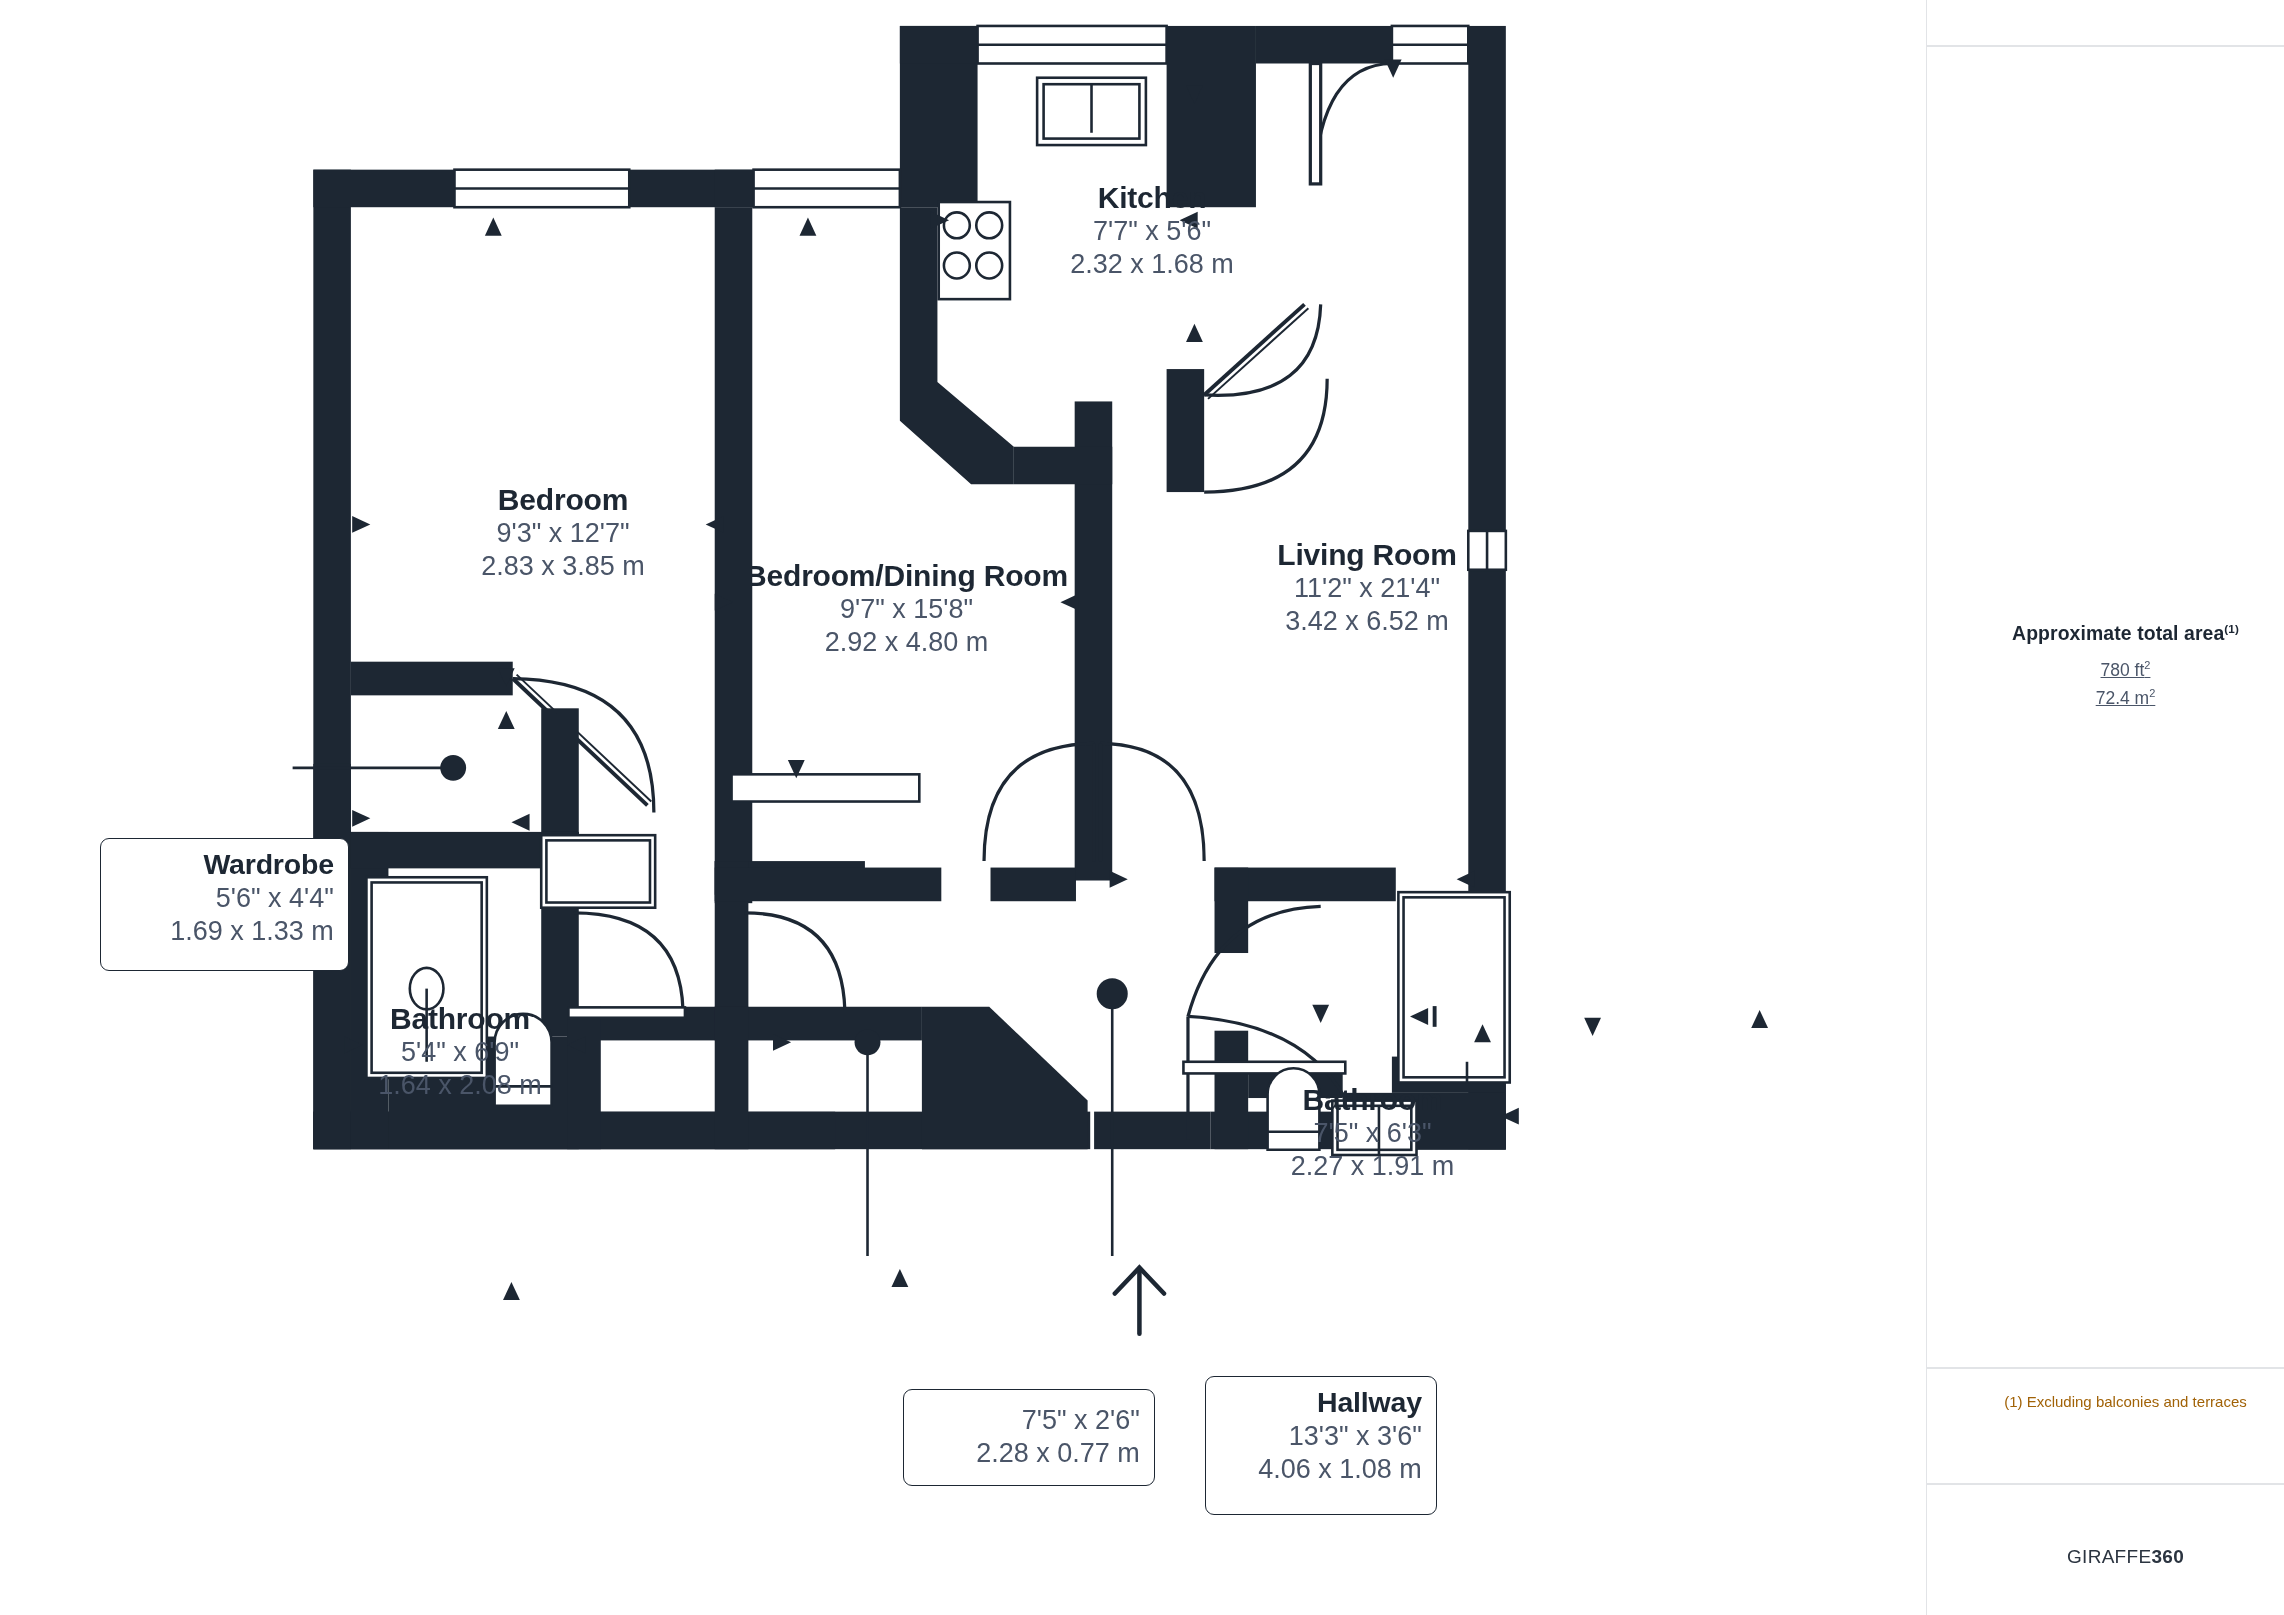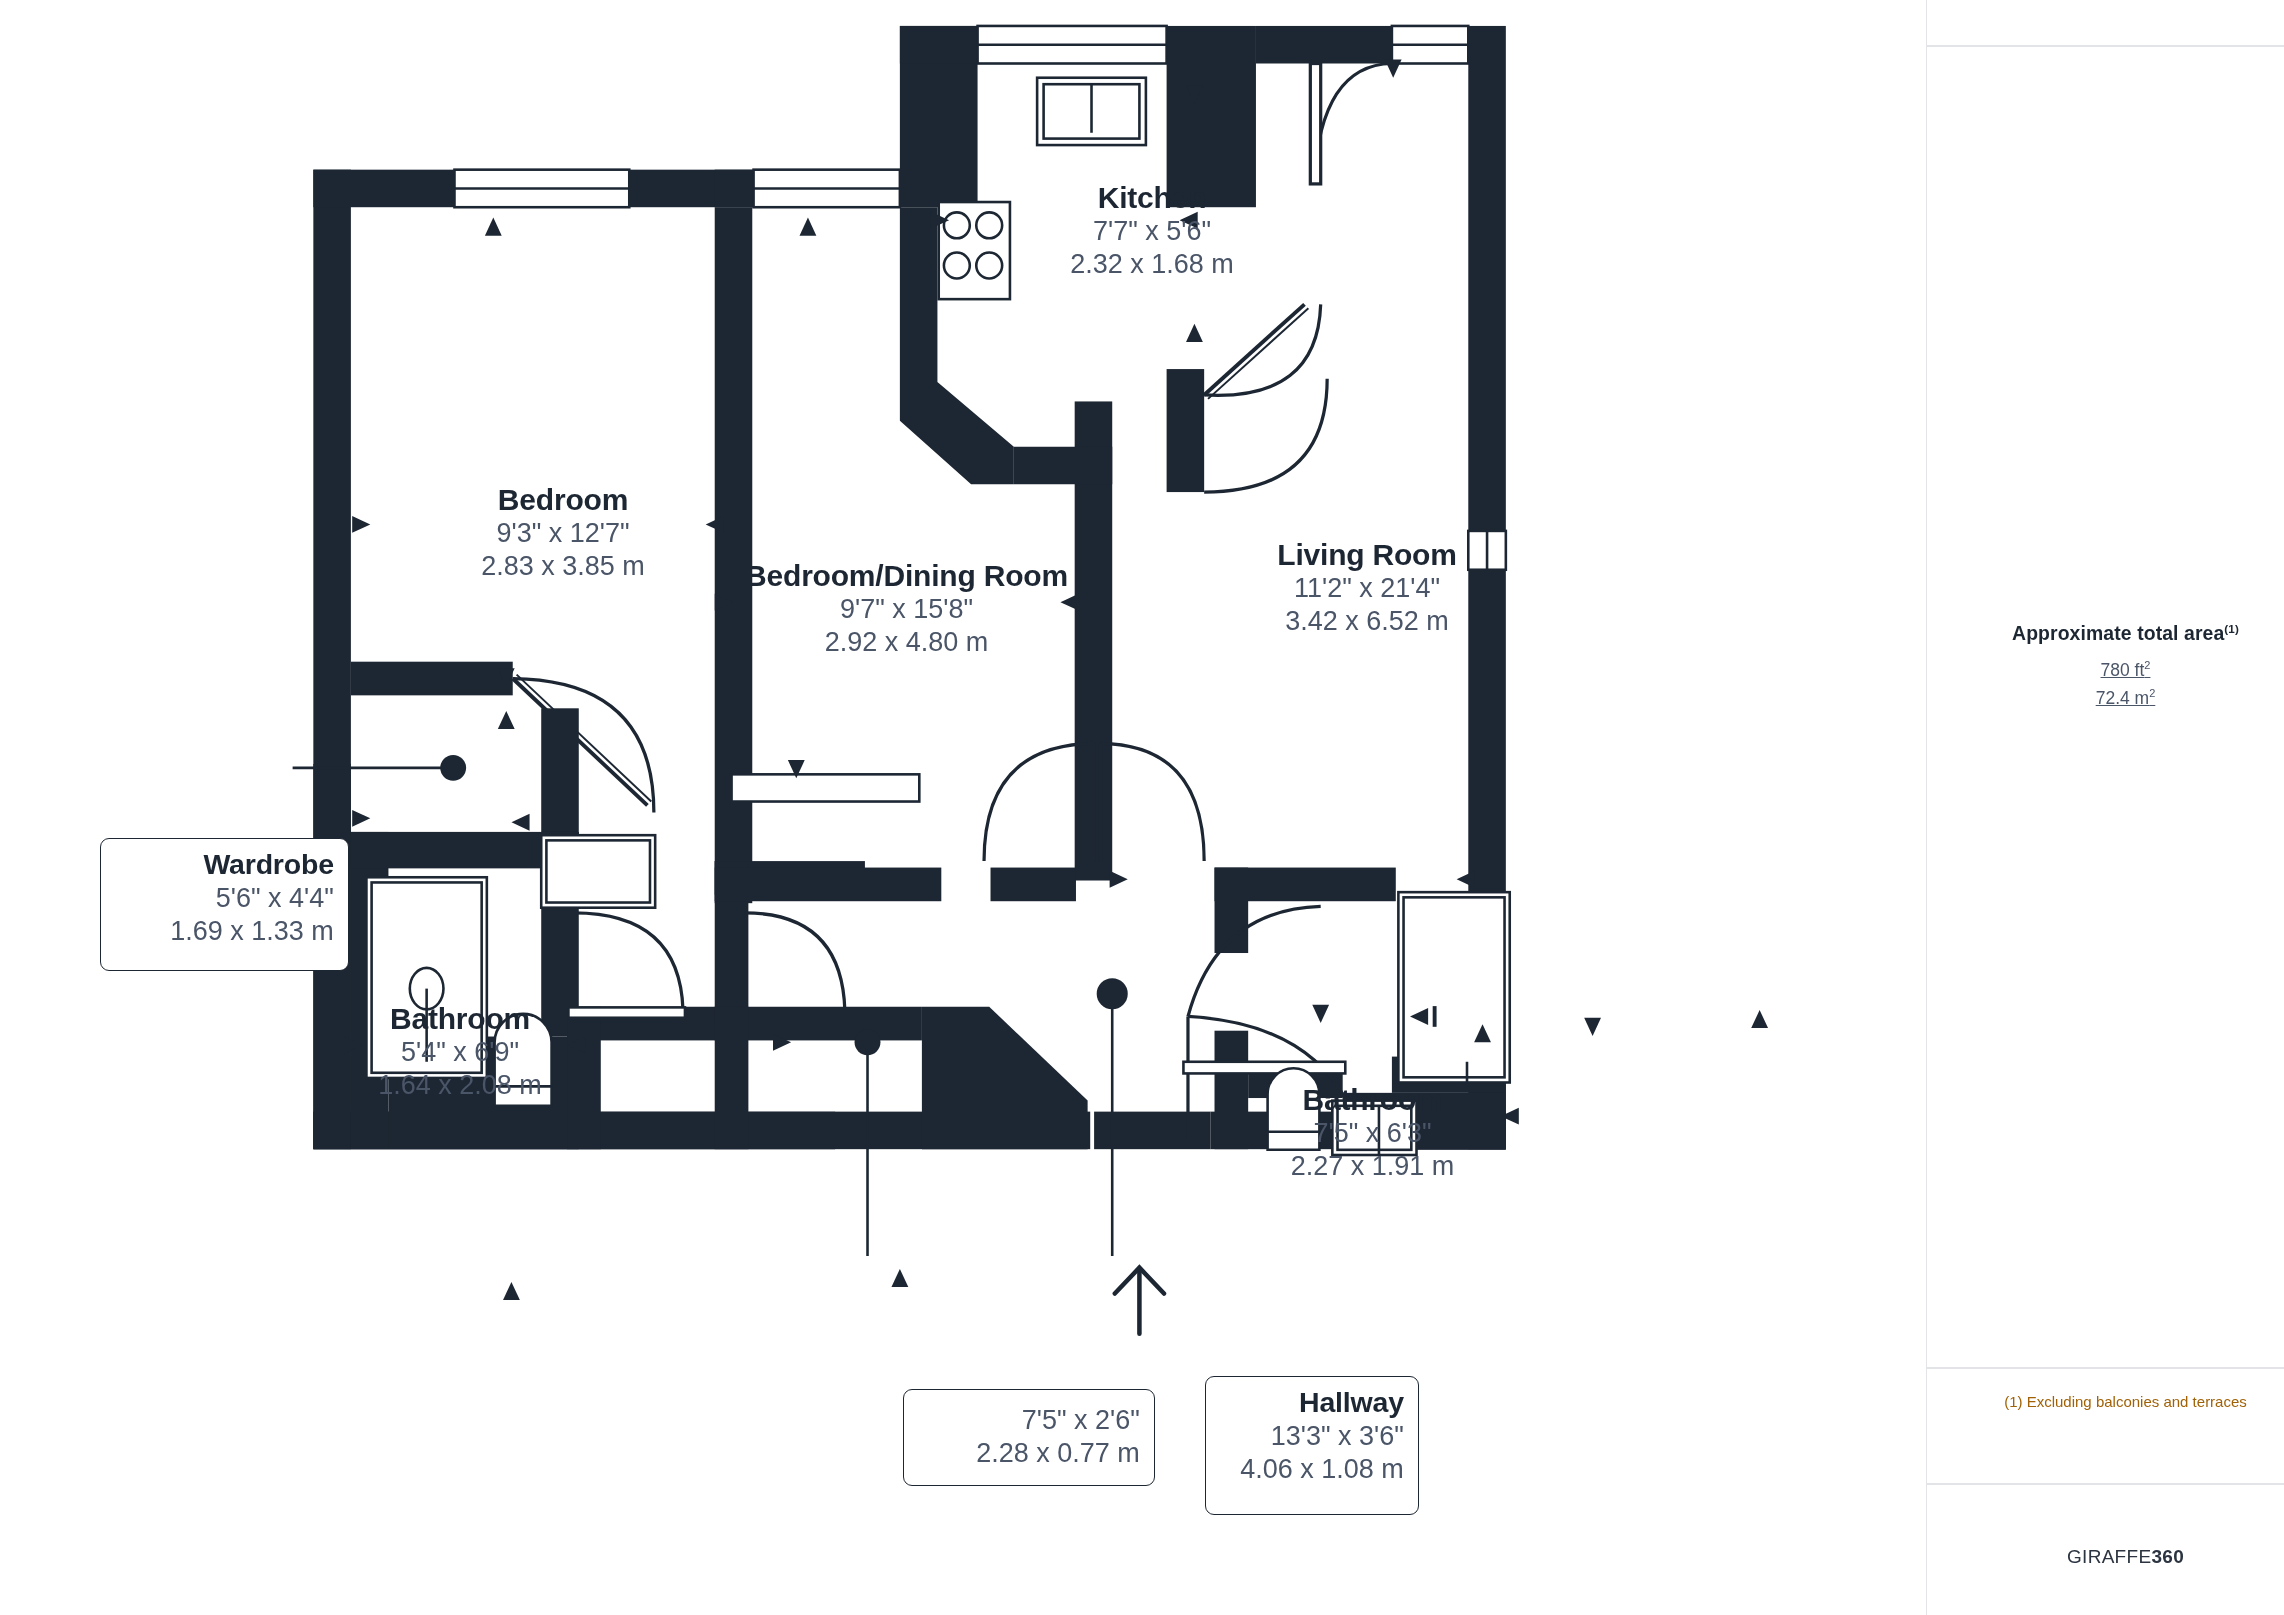--- a/index.html
+++ b/index.html
@@ -385,21 +385,21 @@
     <div class="room-name">Wardrobe</div>
     <div class="room-dims">5'6" x 4'4"</div>
     <div class="room-dims">1.69 x 1.33 m</div>
   </div>
 
   <div class="callout" style="left:903px; top:1389px; width:252px; height:97px; padding-top:14.2px;">
     <div class="room-dims">7'5" x 2'6"</div>
     <div class="room-dims">2.28 x 0.77 m</div>
   </div>
 
-  <div class="callout" style="left:1205px; top:1376px; width:214px; height:139px;">
+  <div class="callout" style="left:1205px; top:1376px; width:232px; height:139px;">
     <div class="room-name">Hallway</div>
     <div class="room-dims">13'3" x 3'6"</div>
     <div class="room-dims">4.06 x 1.08 m</div>
   </div>
 
   <div id="sidebar">
 
     <div class="sb-divider" style="top:45px;"></div>
     <div class="sb-divider" style="top:1367px;"></div>
     <div class="sb-divider" style="top:1483px;"></div>

